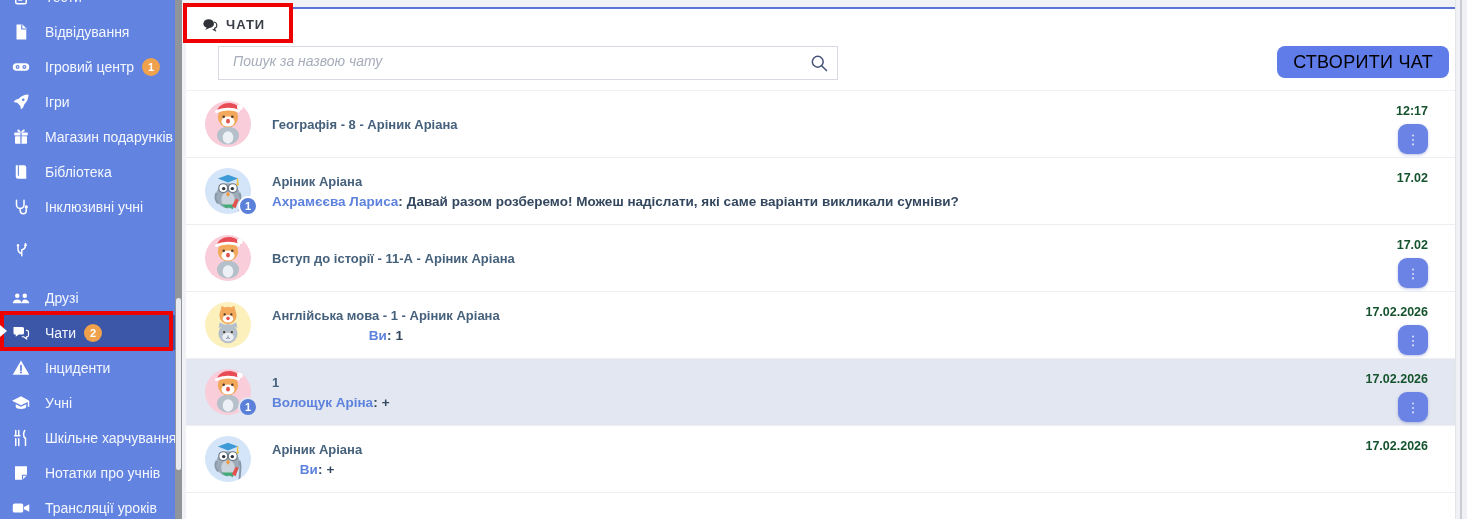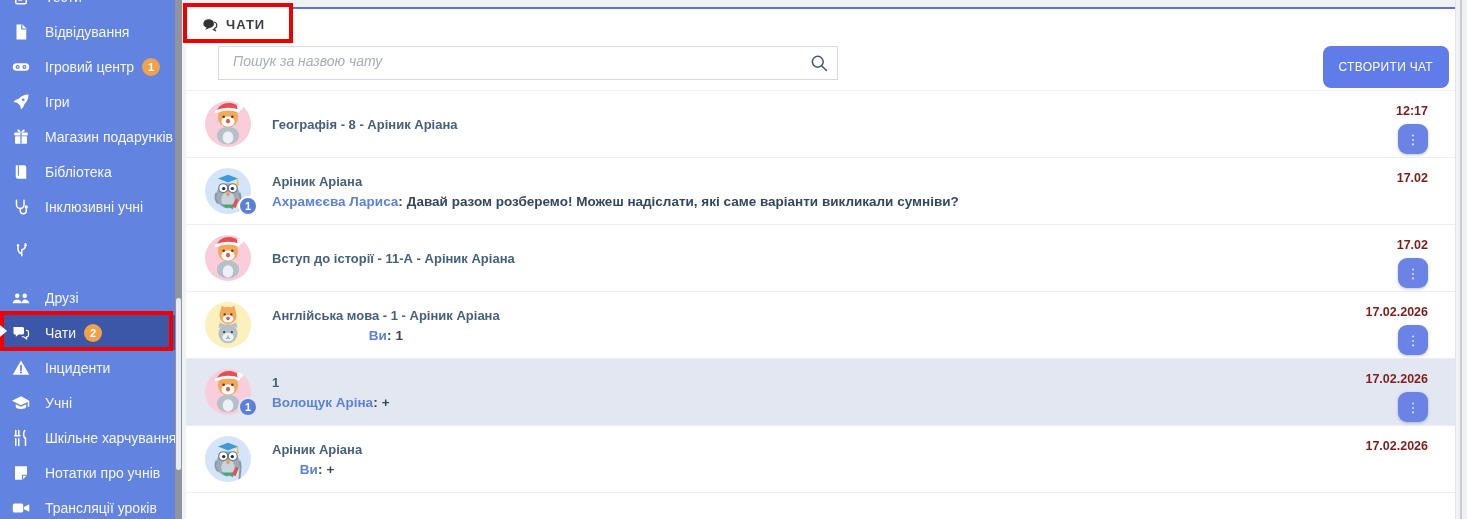--- a/index.html
+++ b/index.html
@@ -34,43 +34,43 @@
   .tab-title { font-size:13px; font-weight:600; color:#3b4048; letter-spacing:1px; }
   .tab-annotation { position:absolute; left:-3px; top:-6px; width:110px; height:40px; border:4px solid var(--annotation-red,#ee0000); z-index:4; pointer-events:none; }
 
   .searchbar { position:absolute; left:32px; top:37px; width:620px; height:34px; }
   .searchbar input { width:100%; height:34px; border:1px solid #d7dae3; border-radius:0; padding:0 40px 5px 14px;
          font-family:"Liberation Sans",sans-serif; font-size:14px; color:#3b4048; outline:none; }
   .searchbar input::placeholder { font-style:italic; color:#a7adba; }
   .search-icon { position:absolute; right:9px; top:7px; width:20px; height:20px; cursor:pointer; }
   .search-icon svg { width:20px; height:20px; }
 
-  .create-btn { position:absolute; right:6px; top:37px; height:42px; padding:0 16px; border:none; cursor:pointer;
-         background:var(--primary-button,#5f7ce8); color:#ffffff; border-radius:8px; font-family:"Liberation Sans",sans-serif;
-         font-size:12px; letter-spacing:.3px; }
+  .create-btn { position:absolute; right:6px; top:37px; height:32px; padding:0 16px; border:none; cursor:pointer;
+         background:var(--primary-button,#5f7ce8); color:#000000; border-radius:8px; font-family:"Liberation Sans",sans-serif;
+         font-size:18px; letter-spacing:.3px; }
 
   
   .chat-list { position:absolute; left:0; right:0; top:81px; border-top:1px solid #f0f0f5; }
   .row { height:67px; border-bottom:1px solid #ededf2; display:flex; padding-left:19px; position:relative; cursor:pointer; background:#fff; }
   .row.highlight { background:var(--highlight-row,#e3e7f1); }
   .avatar { width:46px; height:46px; margin-top:10px; position:relative; border-radius:50%; flex:0 0 46px; }
   .avatar-img { display:block; width:46px; height:46px; border-radius:50%; overflow:hidden; }
   .avatar-img svg { width:46px; height:46px; display:block; }
   .badge { position:absolute; right:-7px; bottom:-2px; width:20px; height:20px; border-radius:50%;
            background:var(--badge-blue,#5b80d9); border:2px solid #fff; color:#fff; font-size:11px; font-weight:bold;
            display:flex; align-items:center; justify-content:center; }
   .row.highlight .badge { border-color:var(--highlight-row,#e3e7f1); }
   .row-main { margin-left:21px; display:flex; flex-direction:column; justify-content:center; gap:5px; min-width:0; }
   .row-title { font-size:13px; font-weight:bold; color:#46617c; }
   .row-sub { font-size:13.5px; font-weight:bold; white-space:nowrap;text-align:center; }
   .row-sub .sender { color:var(--sender-blue,#5d82dd); }
   .row-sub .sep { color:#33475e; }
   .row-sub .msg { color:#33475e; margin-left:4px; }
   .row-right { margin-left:auto; padding:13px 27px 0 10px; display:flex; flex-direction:column; align-items:flex-end; gap:6px; }
-  .row-time { font-size:12.5px; font-weight:bold; color:#7f1d1d; }
+  .row-time { font-size:12.5px; font-weight:bold; color:#14532d; }
   .row-menu { width:30px; height:30px; border:none; border-radius:9px; background:var(--menu-button,#6a83e4); color:#fff;
               display:flex; align-items:center; justify-content:center; font-size:13px; cursor:pointer;
               box-shadow:0 1px 3px rgba(60,80,180,.35); }
 
   
   .right-rail { position:absolute; right:0; top:0; width:12px; height:519px; background:#f0f1f5; border-left:1px solid #e3e5ea; cursor:pointer; }
   .right-rail .line { position:absolute; left:4px; top:0; width:2px; height:519px; background:#c9ccd4; }
 </style>
 </head>
 <body>

